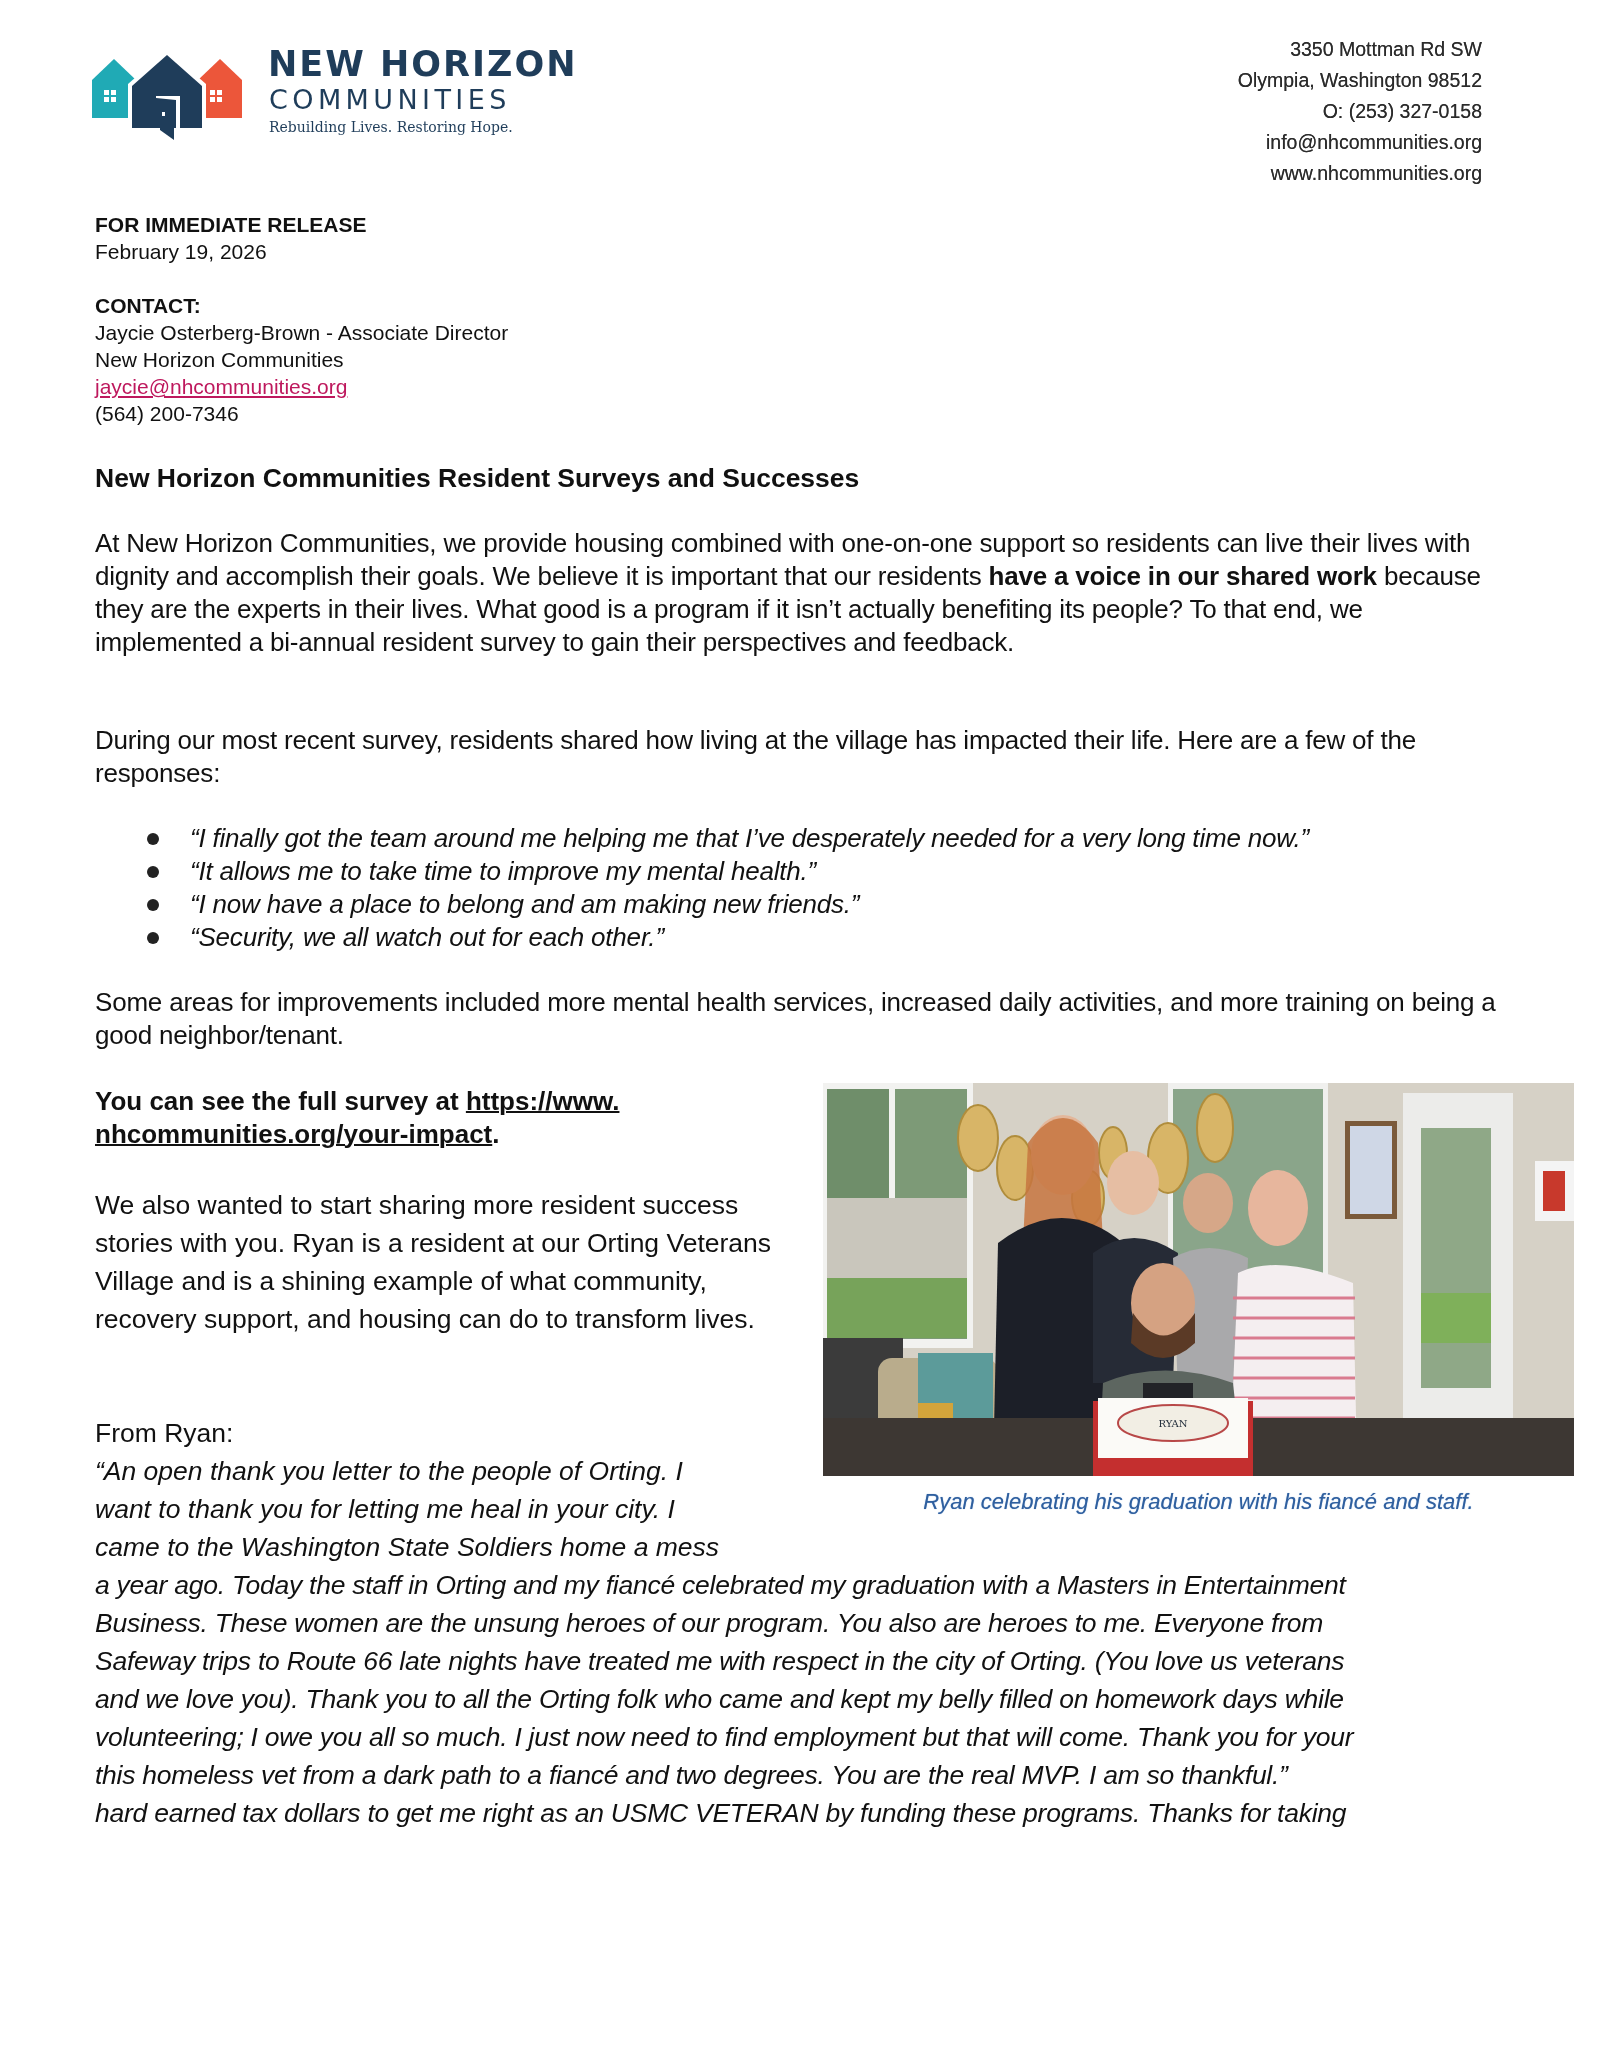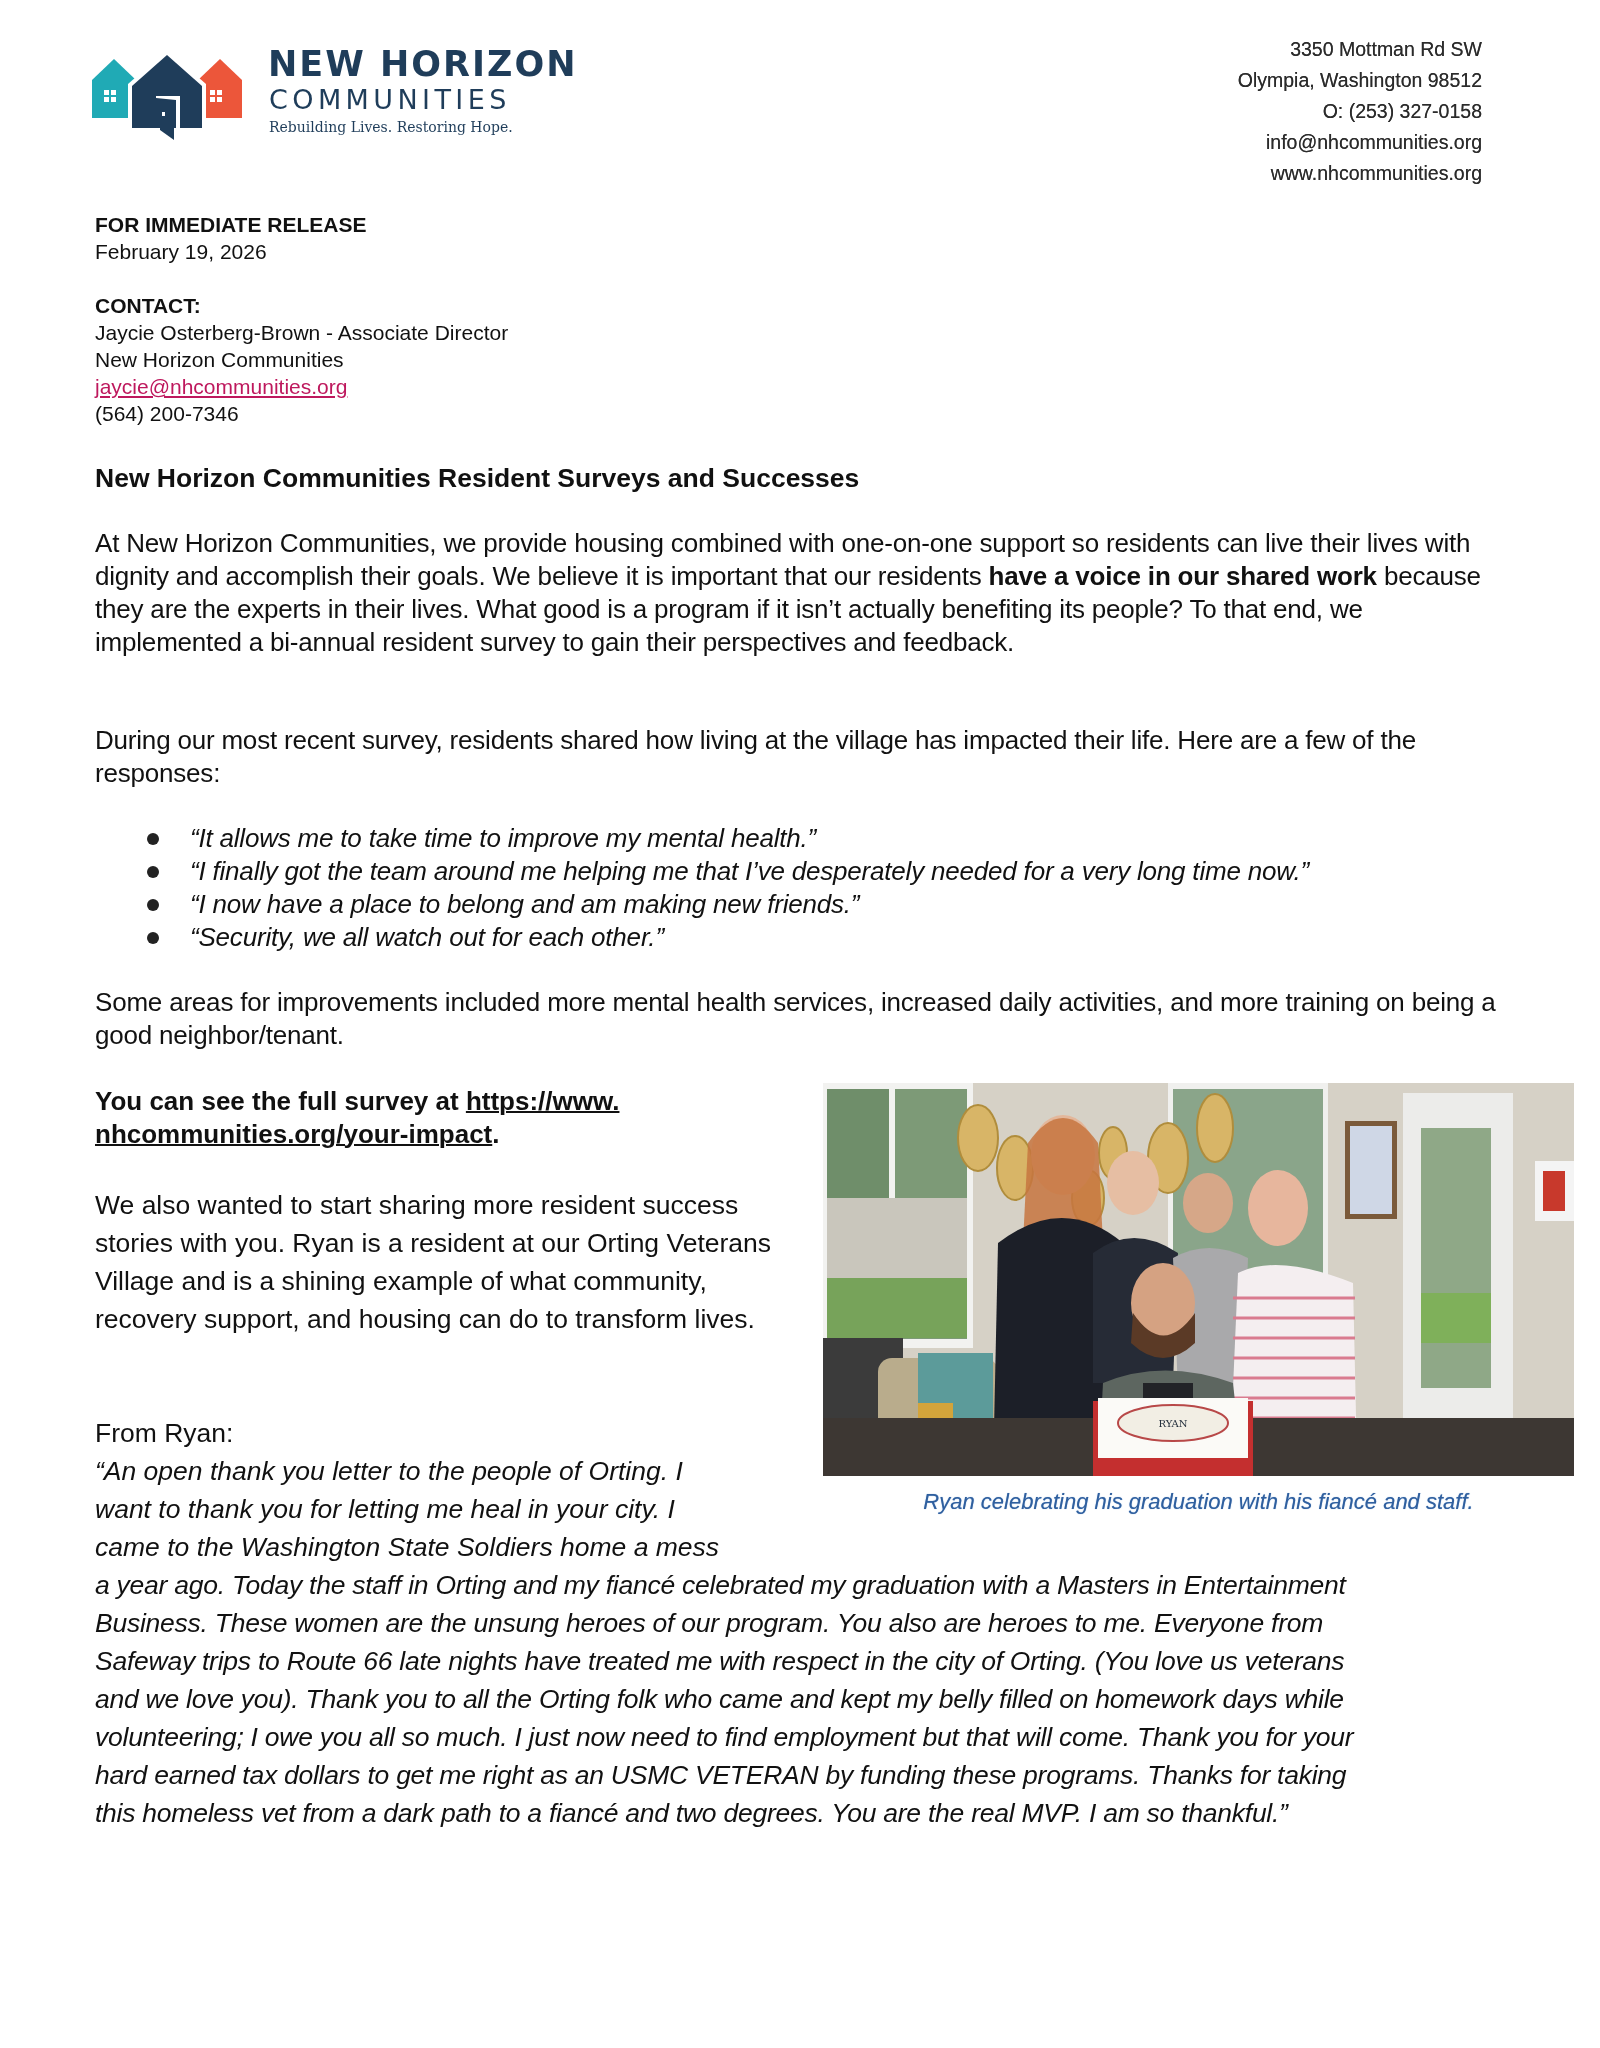--- a/index.html
+++ b/index.html
@@ -127,22 +127,22 @@
   <div>(564) 200-7346</div>
 </div>
 
 <div class="abs" id="headline">New Horizon Communities Resident Surveys and Successes</div>
 
 <div class="abs body-p" id="para-intro"><span>At New Horizon Communities, we provide housing combined with one-on-one support so residents can live their lives with dignity and accomplish their goals. We believe it is important that our residents </span><b>have a voice in our shared work</b><span> because they are the experts in their lives. What good is a program if it isn’t actually benefiting its people? To that end, we implemented a bi-annual resident survey to gain their perspectives and feedback.</span></div>
 
 <div class="abs body-p" id="para-survey">During our most recent survey, residents shared how living at the village has impacted their life. Here are a few of the responses:</div>
 
 <ul class="abs" id="quotes">
+  <li><span class="dot"></span><span>“I finally got the team around me helping me that I’ve desperately needed for a very long time now.”</span></li>
   <li><span class="dot"></span><span>“It allows me to take time to improve my mental health.”</span></li>
-  <li><span class="dot"></span><span>“I finally got the team around me helping me that I’ve desperately needed for a very long time now.”</span></li>
   <li><span class="dot"></span><span>“I now have a place to belong and am making new friends.”</span></li>
   <li><span class="dot"></span><span>“Security, we all watch out for each other.”</span></li>
 </ul>
 
 <div class="abs body-p" id="para-improve">Some areas for improvements included more mental health services, increased daily activities, and more training on being a good neighbor/tenant.</div>
 
 <div class="abs" id="survey-link"><span>You can see the full survey at </span><a><span>https://www.</span><br><span>nhcommunities.org/your-impact</span></a><span>.</span></div>
 
 <div class="abs" id="para-success">We also wanted to start sharing more resident success stories with you. Ryan is a resident at our Orting Veterans Village and is a shining example of what community, recovery support, and housing  can do to transform  lives.</div>
 
@@ -153,22 +153,22 @@
   <div>want to thank you for letting me heal in your city. I</div>
   <div>came to the Washington State Soldiers home a mess</div>
 </div>
 
 <div class="abs" id="letter-full">
   <div>a year ago. Today the staff in Orting and my fiancé celebrated my graduation with a Masters in Entertainment</div>
   <div>Business. These women are the unsung heroes of our program. You also are heroes to me. Everyone from</div>
   <div>Safeway trips to Route 66 late nights have treated me with respect in the city of Orting. (You love us veterans</div>
   <div>and we love you). Thank you to all the Orting folk who came and kept my belly filled on homework days while</div>
   <div>volunteering; I owe you all so much. I just now need to find employment but that will come. Thank you for your</div>
+  <div>this homeless vet from a dark path to a fiancé and two degrees. You are the real MVP. I am so thankful.”</div>
   <div>hard earned tax dollars to get me right as an USMC VETERAN by funding these programs. Thanks for taking</div>
-  <div>this homeless vet from a dark path to a fiancé and two degrees. You are the real MVP. I am so thankful.”</div>
 </div>
 
 <div class="abs" id="photo" title="Ryan seated behind a graduation cake with four women standing behind him under gold CONGRATS balloons">
   <svg width="751" height="393" viewBox="0 0 751 393">
 
     <rect x="0" y="0" width="751" height="393" fill="#d6d1c6"></rect>
 
     <rect x="0" y="0" width="150" height="265" fill="#f2f2f0"></rect>
     <rect x="4" y="6" width="62" height="250" fill="#6f8e6a"></rect>
     <rect x="72" y="6" width="72" height="250" fill="#7d9a77"></rect>

